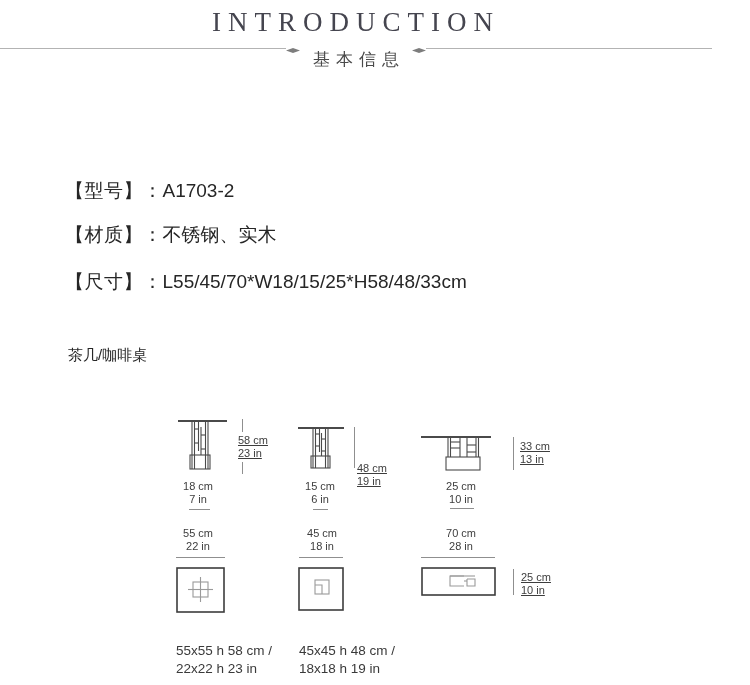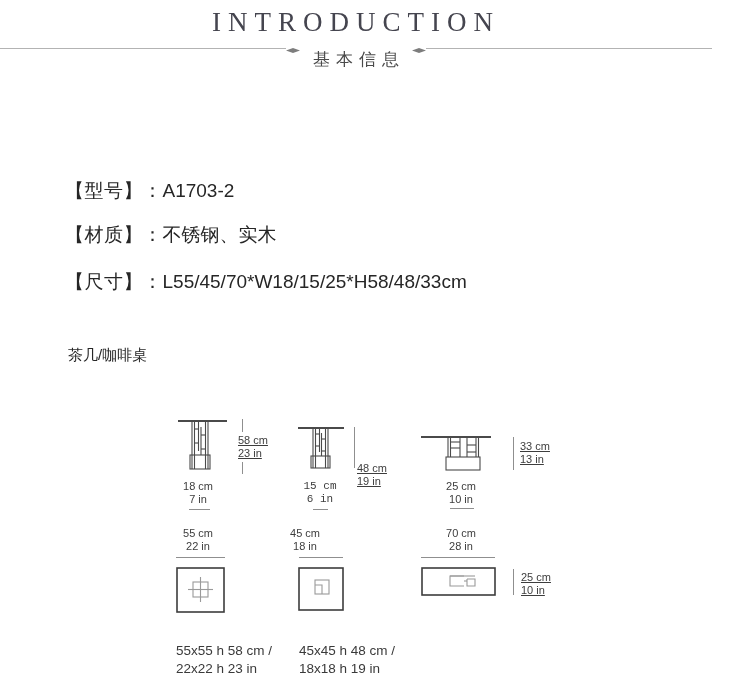--- a/index.html
+++ b/index.html
@@ -124,27 +124,27 @@
       <line x1="25.5" y1="27" x2="29.5" y2="27"></line>
       <rect x="15" y="32" width="19" height="12"></rect>
     </g>
   </svg>
   <div class="dim-seg" style="left:354px;top:427px;height:41px;"></div>
   <div class="dim-text" style="left:357px;top:437px;margin-top:25px;">
     <span>48 cm</span>
     <span>19 in</span>
   </div>
 
-  <div class="center-label" style="left:285px;top:480px;font-family:Liberation Mono, monospace;">
+  <div class="center-label" style="left:285px;top:480px;">
     <span>15 cm</span>
     <span>6 in</span>
   </div>
   <div class="hline" style="left:313px;top:509px;width:15px;"></div>
 
-  <div class="center-label" style="left:270px;top:527px;">
+  <div class="center-label" style="left:287px;top:527px;">
     <span>45 cm</span>
     <span>18 in</span>
   </div>
   <div class="hline" style="left:299px;top:557px;width:44px;"></div>
 
   <svg class="svg-abs" style="left:298px;top:567px;" width="47" height="45">
     <rect x="1" y="1" width="44" height="42" fill="none" stroke="#3d3d3d" stroke-width="1.6"></rect>
     <g stroke="#9a9a9a" stroke-width="1.1" fill="none">
       <rect x="17" y="13" width="14" height="14"></rect>
       <polyline points="17,18 24,18 24,27"></polyline>

